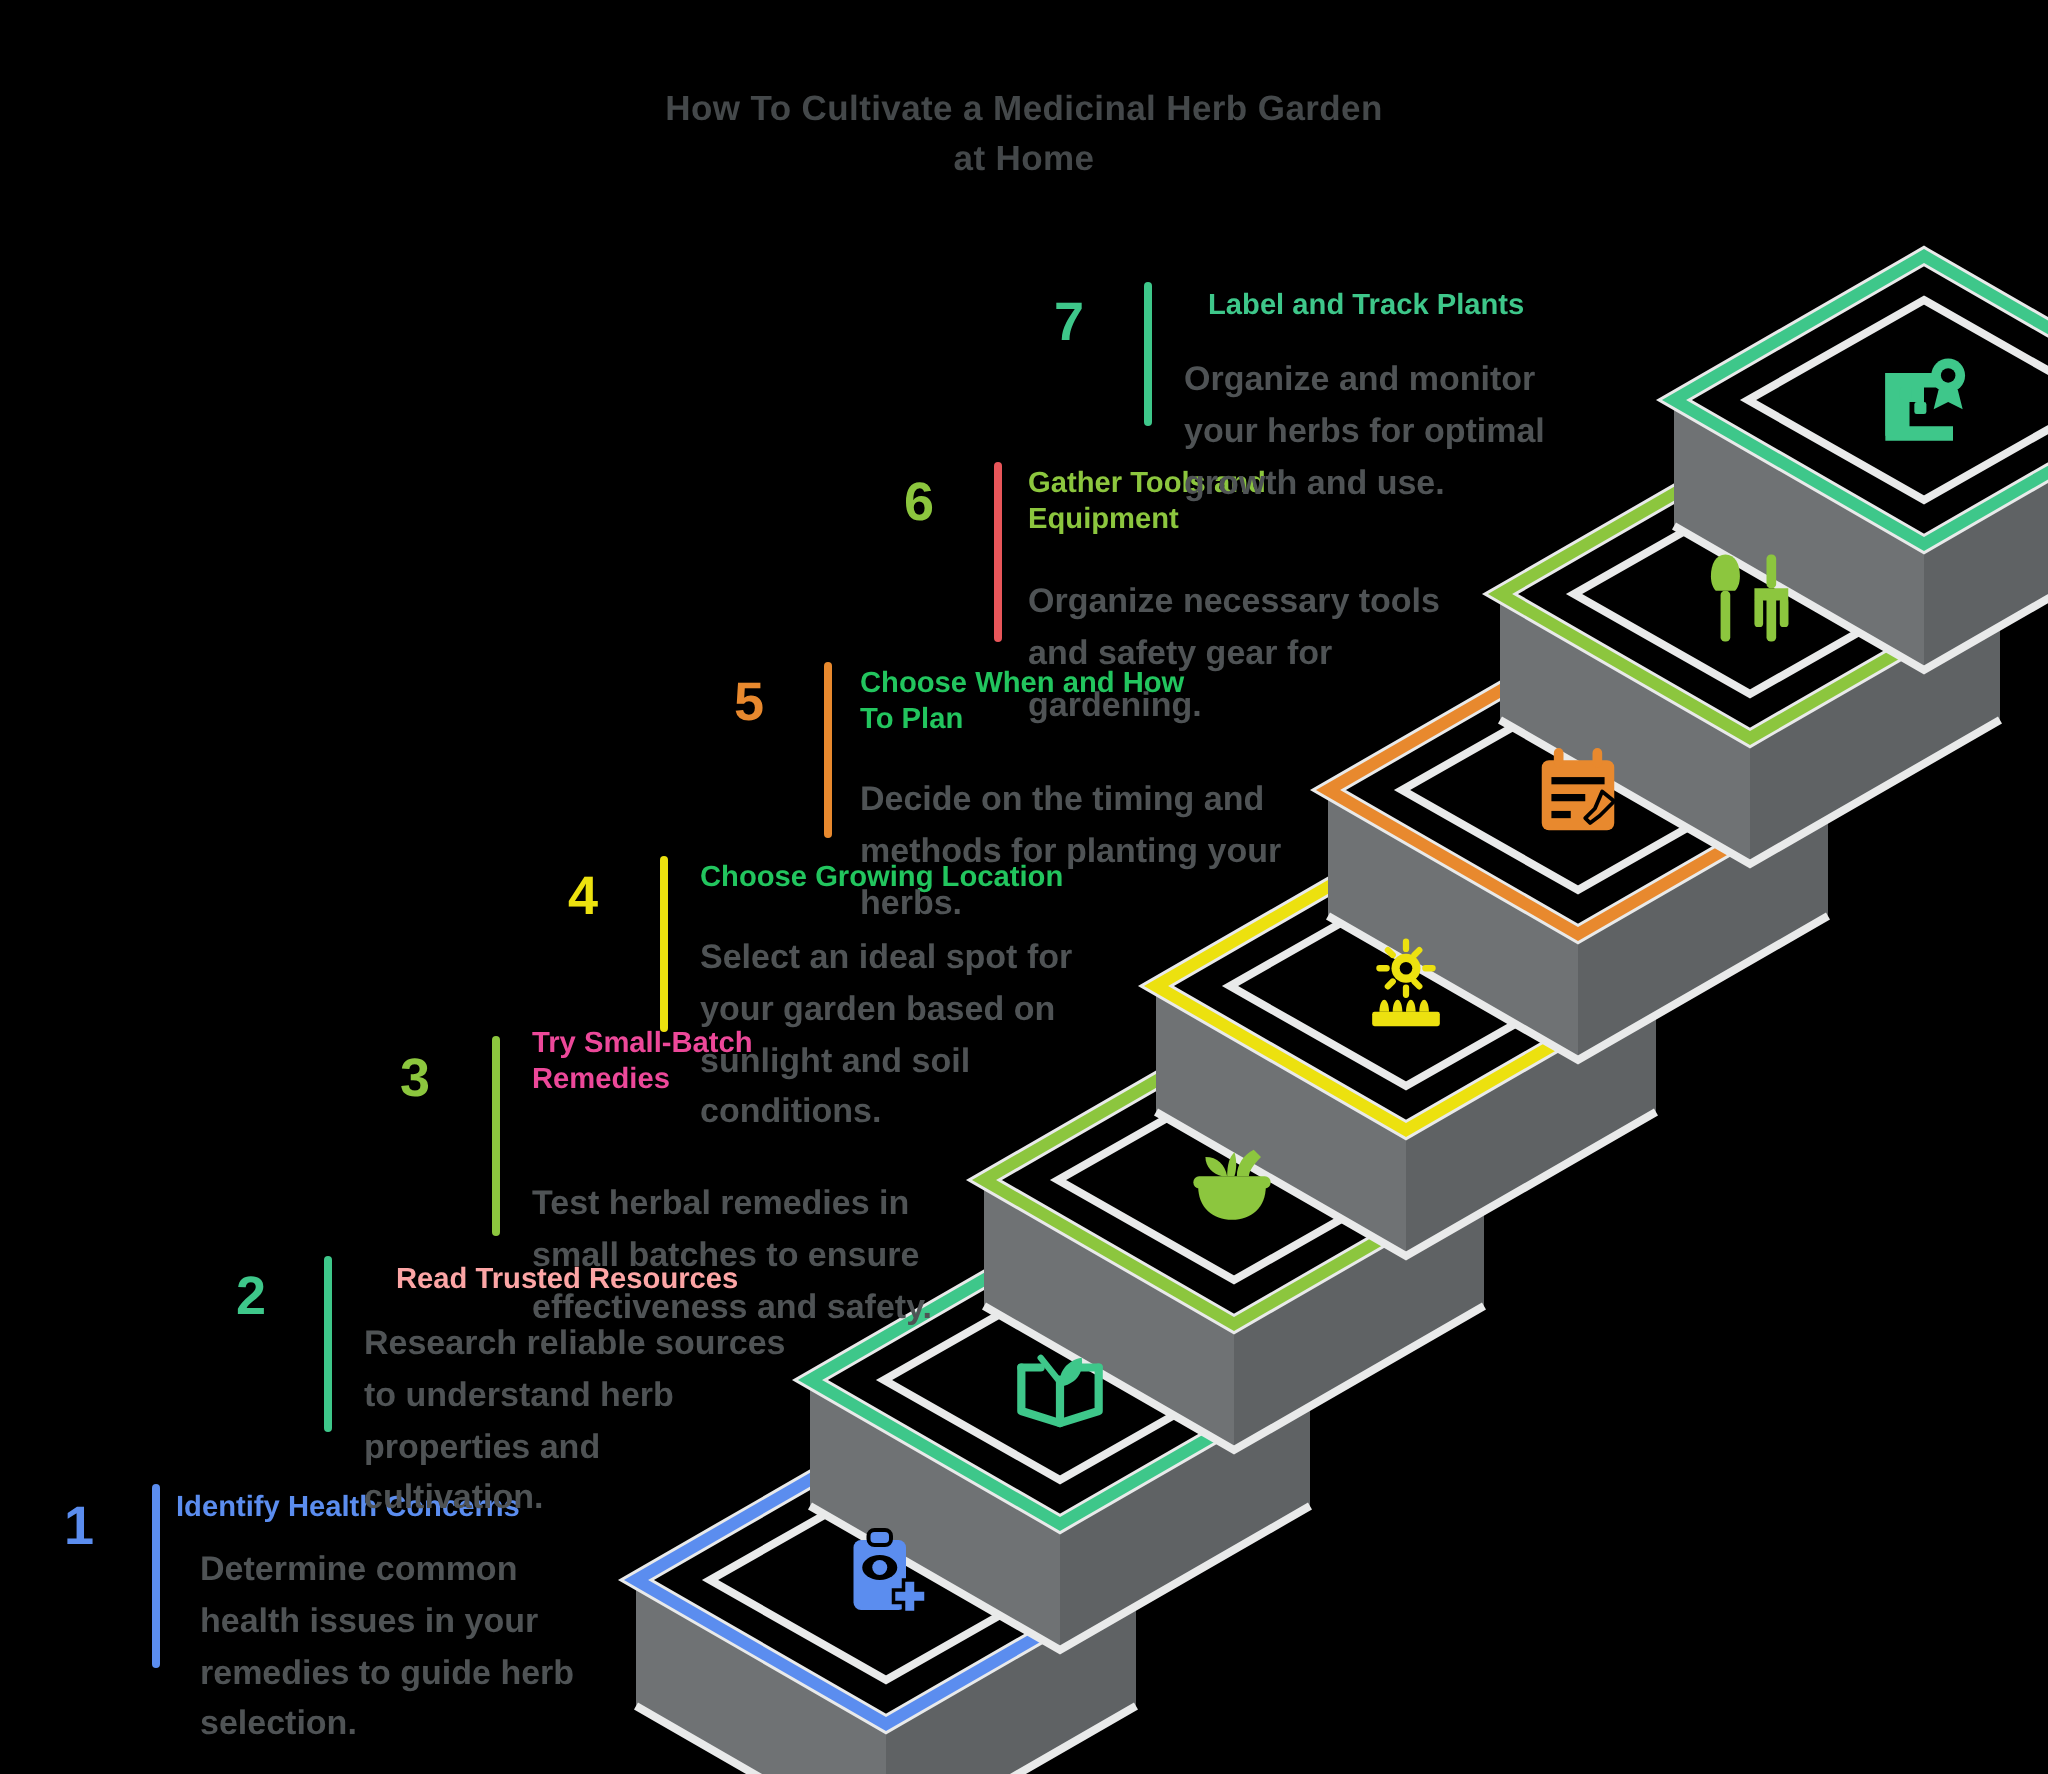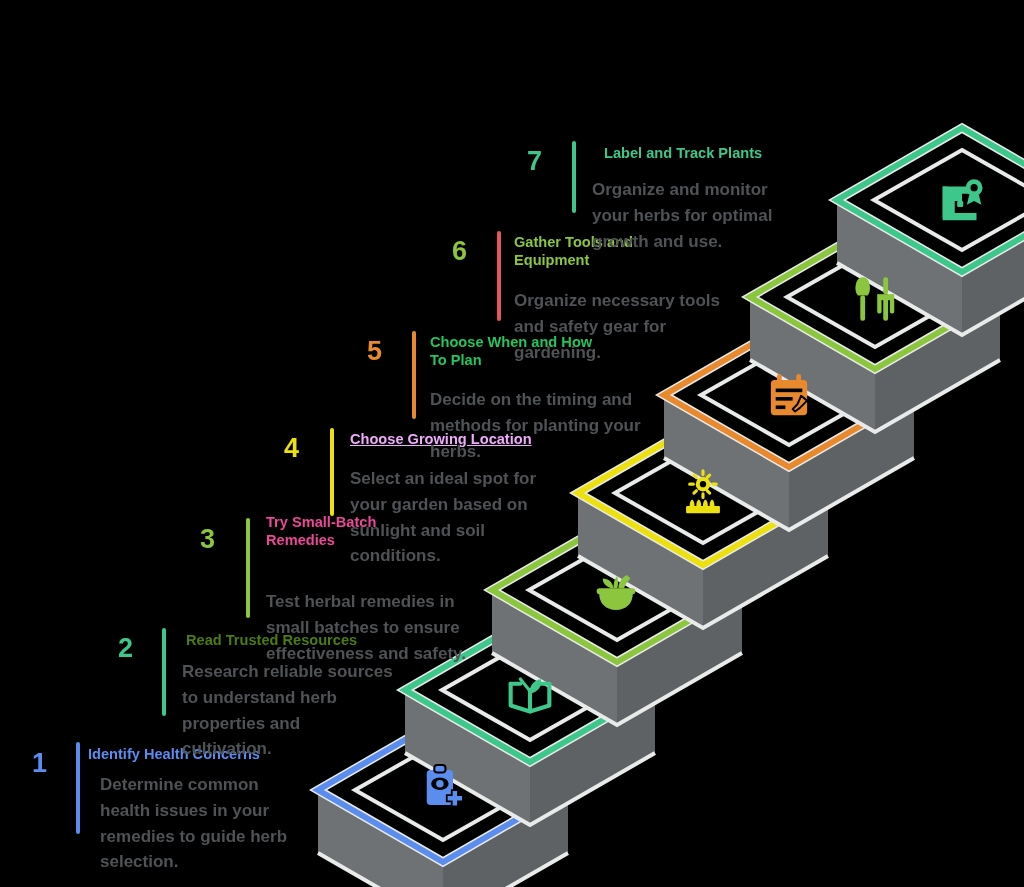--- a/index.html
+++ b/index.html
@@ -42,20 +42,24 @@
   .step-desc{
     position:absolute;font-size:17px;font-weight:600;line-height:1.52;
     color:#4f5355;
   }
 </style>
 </head>
 <body>
 
 <div id="stage">
 
+  <div class="title">
+    <span>How To Cultivate a Medicinal Herb Garden</span>
+    <span class="l2">at Home</span>
+  </div>
 
   <div class="stairs">
     <svg width="1024" height="887" viewBox="0 0 1024 887" xmlns="http://www.w3.org/2000/svg" aria-hidden="true">
       <defs>
 
         <g id="iso-block">
 
           <path d="M0,45 L0,108 L125,180 L125,117 Z" fill="#6f7274"></path>
 
           <path d="M125,117 L125,180 L250,108 L250,45 Z" fill="#5f6264"></path>
@@ -233,35 +237,35 @@
   <div class="step-text">
     <div class="step-num" style="left:32px;top:750px;color:#5b8def;">1</div>
     <div class="step-bar" style="left:76px;top:742px;height:92px;background:#5b8def;"></div>
     <div class="step-head" style="left:88px;top:746px;width:220px;color:#5b8def;">Identify Health Concerns</div>
     <div class="step-desc" style="left:100px;top:772px;width:212px;">Determine common health issues in your remedies to guide herb selection.</div>
   </div>
 
   <div class="step-text">
     <div class="step-num" style="left:118px;top:635px;color:#3ec78a;">2</div>
     <div class="step-bar" style="left:162px;top:628px;height:88px;background:#3ec78a;"></div>
-    <div class="step-head" style="left:186px;top:632px;width:230px;color:#4d7c0f;">Read Trusted Resources</div>
+    <div class="step-head" style="left:198px;top:632px;width:230px;color:#fca5a5;">Read Trusted Resources</div>
     <div class="step-desc" style="left:182px;top:659px;width:212px;">Research reliable sources to understand herb properties and cultivation.</div>
   </div>
 
   <div class="step-text">
     <div class="step-num" style="left:200px;top:526px;color:#8cc63e;">3</div>
     <div class="step-bar" style="left:246px;top:518px;height:100px;background:#8cc63e;"></div>
     <div class="step-head" style="left:266px;top:514px;width:150px;color:#ec4899;">Try Small-Batch Remedies</div>
     <div class="step-desc" style="left:266px;top:574px;width:200px;margin-top:15px;">Test herbal remedies in small batches to ensure effectiveness and safety.</div>
   </div>
 
   <div class="step-text">
     <div class="step-num" style="left:284px;top:435px;color:#ece10f;">4</div>
     <div class="step-bar" style="left:330px;top:428px;height:88px;background:#ece10f;"></div>
-    <div class="step-head" style="left:350px;top:431px;width:240px;color:#f0abfc;text-decoration:underline;">Choose Growing Location</div>
+    <div class="step-head" style="left:350px;top:431px;width:240px;color:#22c55e;">Choose Growing Location</div>
     <div class="step-desc" style="left:350px;top:466px;width:222px;">Select an ideal spot for your garden based on sunlight and soil conditions.</div>
   </div>
 
   <div class="step-text">
     <div class="step-num" style="left:367px;top:338px;color:#e8892e;">5</div>
     <div class="step-bar" style="left:412px;top:331px;height:88px;background:#e8892e;"></div>
     <div class="step-head" style="left:430px;top:334px;width:170px;color:#22c55e;">Choose When and How To Plan</div>
     <div class="step-desc" style="left:430px;top:387px;width:216px;">Decide on the timing and methods for planting your herbs.</div>
   </div>
 

